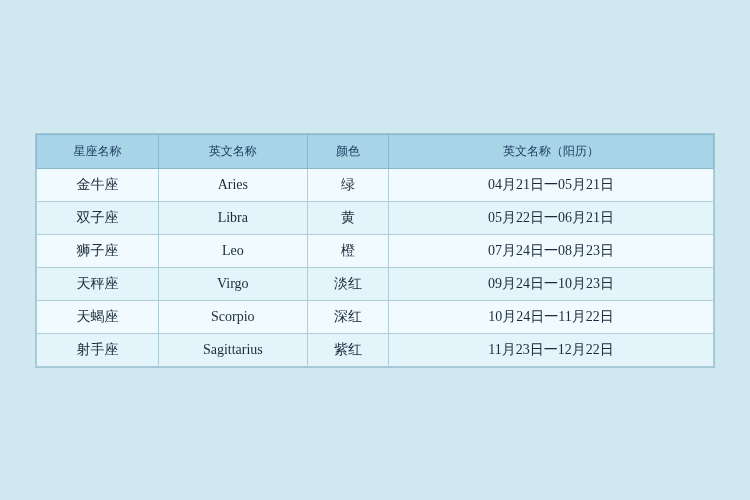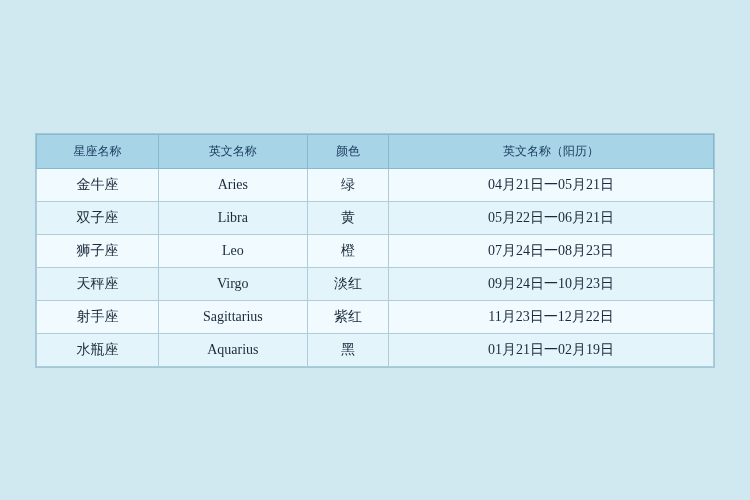--- a/index.html
+++ b/index.html
@@ -95,26 +95,26 @@
           <td>橙</td>
           <td>07月24日一08月23日</td>
         </tr>
         <tr>
           <td>天秤座</td>
           <td>Virgo</td>
           <td>淡红</td>
           <td>09月24日一10月23日</td>
         </tr>
         <tr>
+          <td>天蝎座</td>
+          <td>Scorpio</td>
+          <td>深红</td>
+          <td>10月24日一11月22日</td>
+        </tr>
+        <tr>
           <td>射手座</td>
           <td>Sagittarius</td>
           <td>紫红</td>
           <td>11月23日一12月22日</td>
-        </tr>
-        <tr>
-          <td>水瓶座</td>
-          <td>Aquarius</td>
-          <td>黑</td>
-          <td>01月21日一02月19日</td>
         </tr>
       </tbody>
   </table>
 </div>
 
 </body></html>

